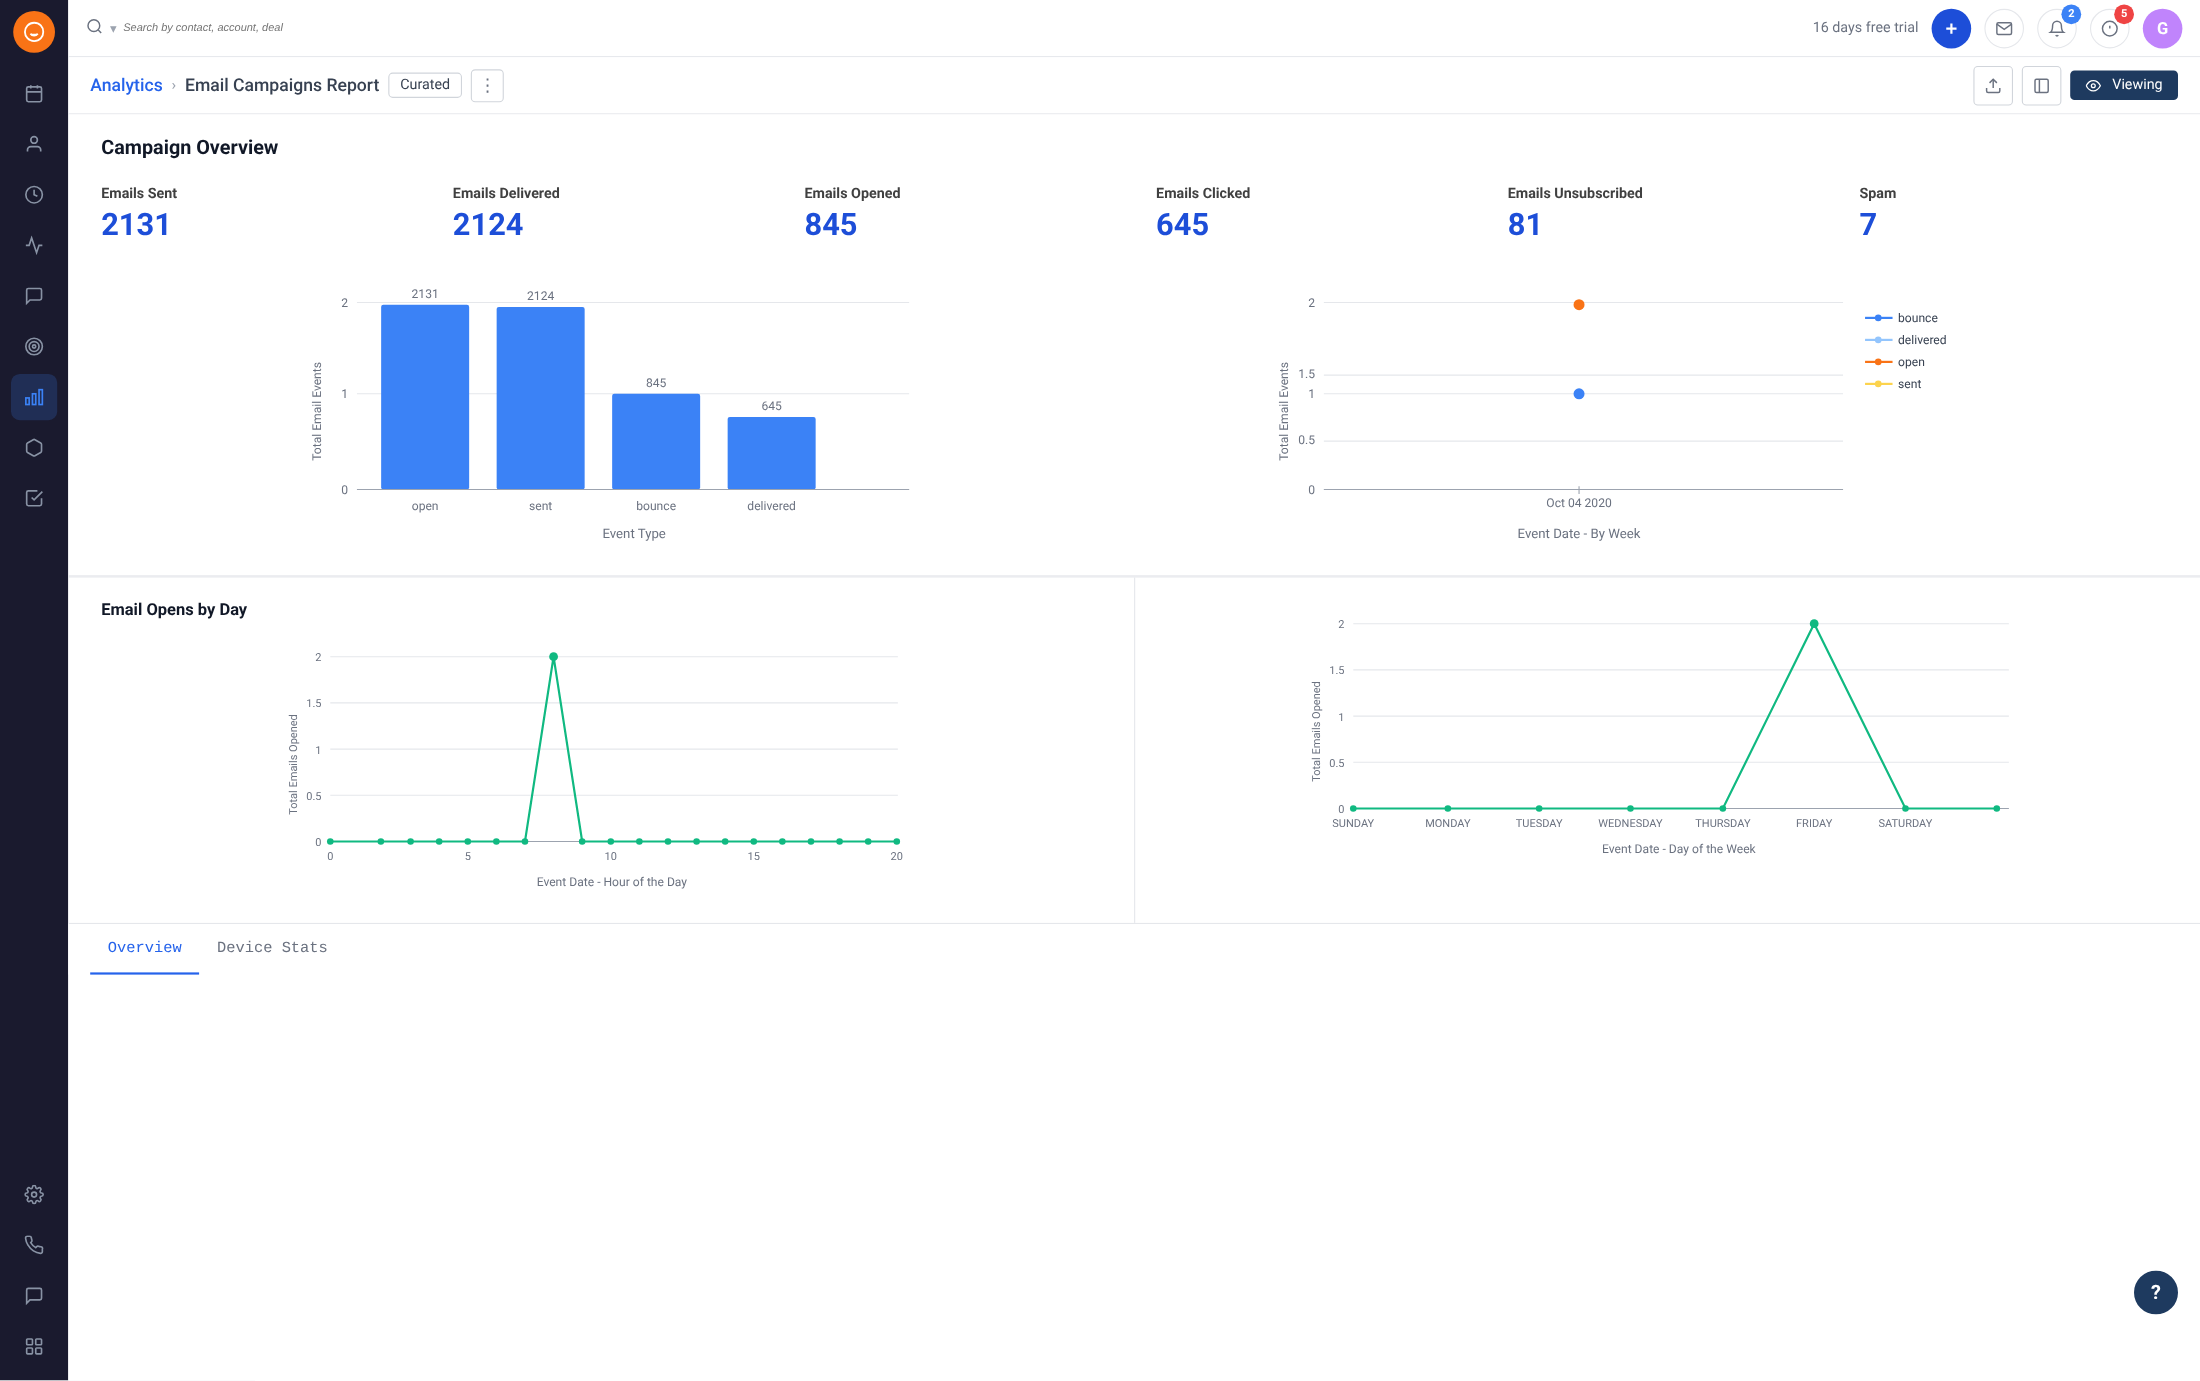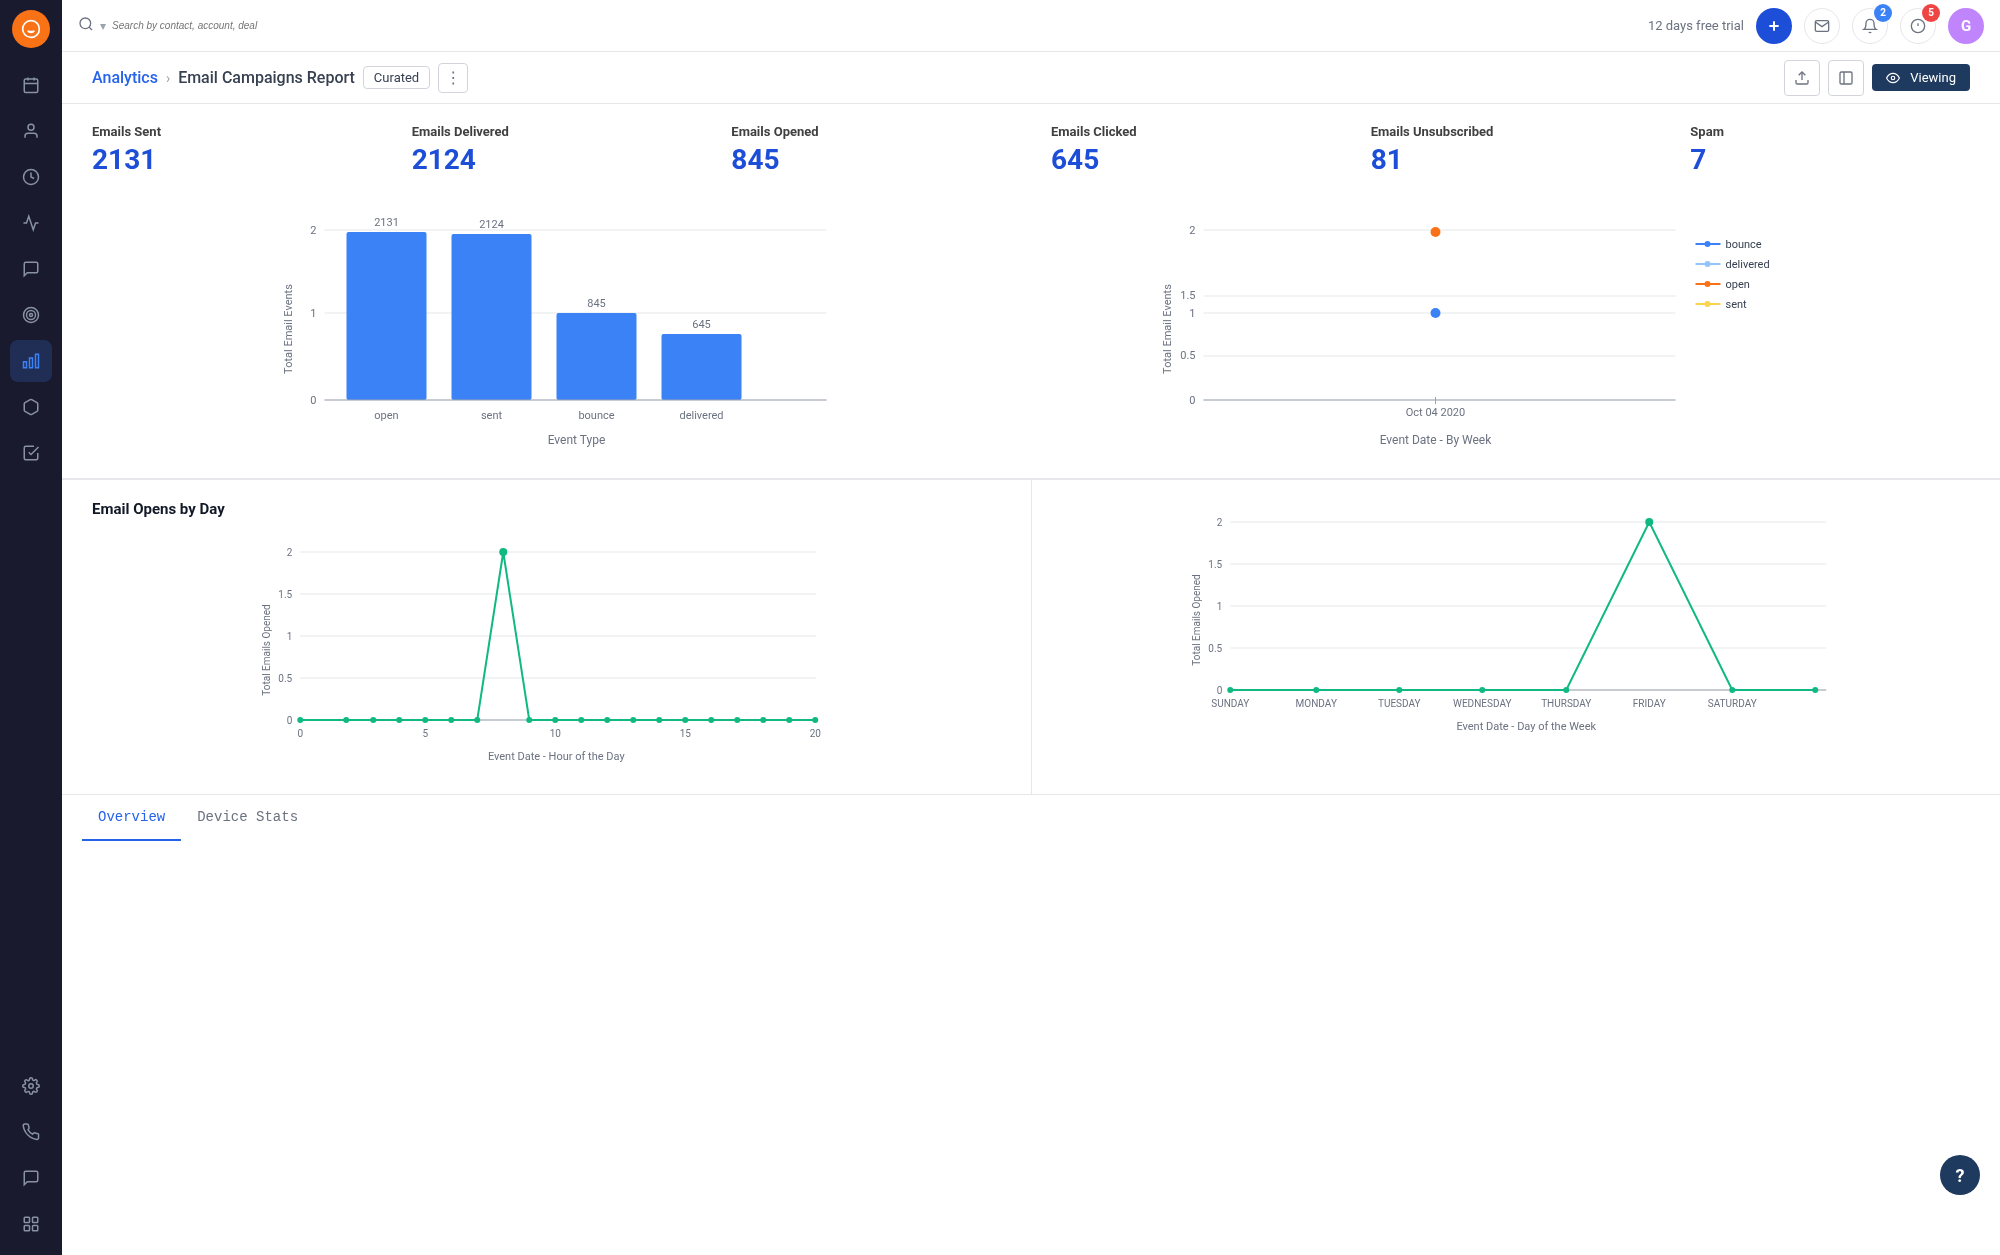--- a/index.html
+++ b/index.html
@@ -111,21 +111,21 @@
       color: white; font-weight: bold; font-size: 15px;
     }
 
     
     .breadcrumb-bar {
       background: white;
       border-bottom: 1px solid #e5e7eb;
       height: 52px;
       display: flex;
       align-items: center;
-      padding: 0 30px;
+      padding: 0 20px;
       gap: 8px;
       flex-shrink: 0;
     }
     .breadcrumb-link {
       color: #2563eb;
       font-size: 16px;
       font-weight: 500;
       cursor: pointer;
     }
     .breadcrumb-arrow { color: #9ca3af; font-size: 14px; }
@@ -377,21 +377,21 @@
       <div class="search-icon-btn">
         <svg width="16" height="16" viewBox="0 0 24 24" fill="none" stroke="currentColor" stroke-width="2">
             <circle cx="11" cy="11" r="8"></circle>
             <line x1="21" y1="21" x2="16.65" y2="16.65"></line>
           </svg>
       </div>
       <div style="color:#9ca3af; font-size:12px;">▾</div>
       <input class="search-input" type="text" placeholder="Search by contact, account, deal" style="">
     </div>
     <div class="topbar-right">
-      <span class="trial-text">12 days free trial</span>
+      <span class="trial-text">16 days free trial</span>
       <div class="topbar-btn primary">
         <svg width="16" height="16" viewBox="0 0 24 24" fill="none" stroke="white" stroke-width="3">
             <line x1="12" y1="5" x2="12" y2="19"></line>
             <line x1="5" y1="12" x2="19" y2="12"></line>
           </svg>
       </div>
       <div class="topbar-btn outline">
         <svg width="16" height="16" viewBox="0 0 24 24" fill="none" stroke="currentColor" stroke-width="2">
             <path d="M4 4h16c1.1 0 2 .9 2 2v12c0 1.1-.9 2-2 2H4c-1.1 0-2-.9-2-2V6c0-1.1.9-2 2-2z"></path>
             <polyline points="22,6 12,13 2,6"></polyline>
@@ -446,20 +446,21 @@
             <circle cx="12" cy="12" r="3"></circle>
           </svg>
         <span>Viewing</span>
       </div>
     </div>
   </div>
 
   <div class="content">
 
     <div class="campaign-section">
+      <div class="campaign-title">Campaign Overview</div>
 
       <div class="stats-row">
         <div class="stat-item">
           <div class="stat-label">Emails Sent</div>
           <div class="stat-value">2131</div>
         </div>
         <div class="stat-item">
           <div class="stat-label">Emails Delivered</div>
           <div class="stat-value">2124</div>
         </div>

